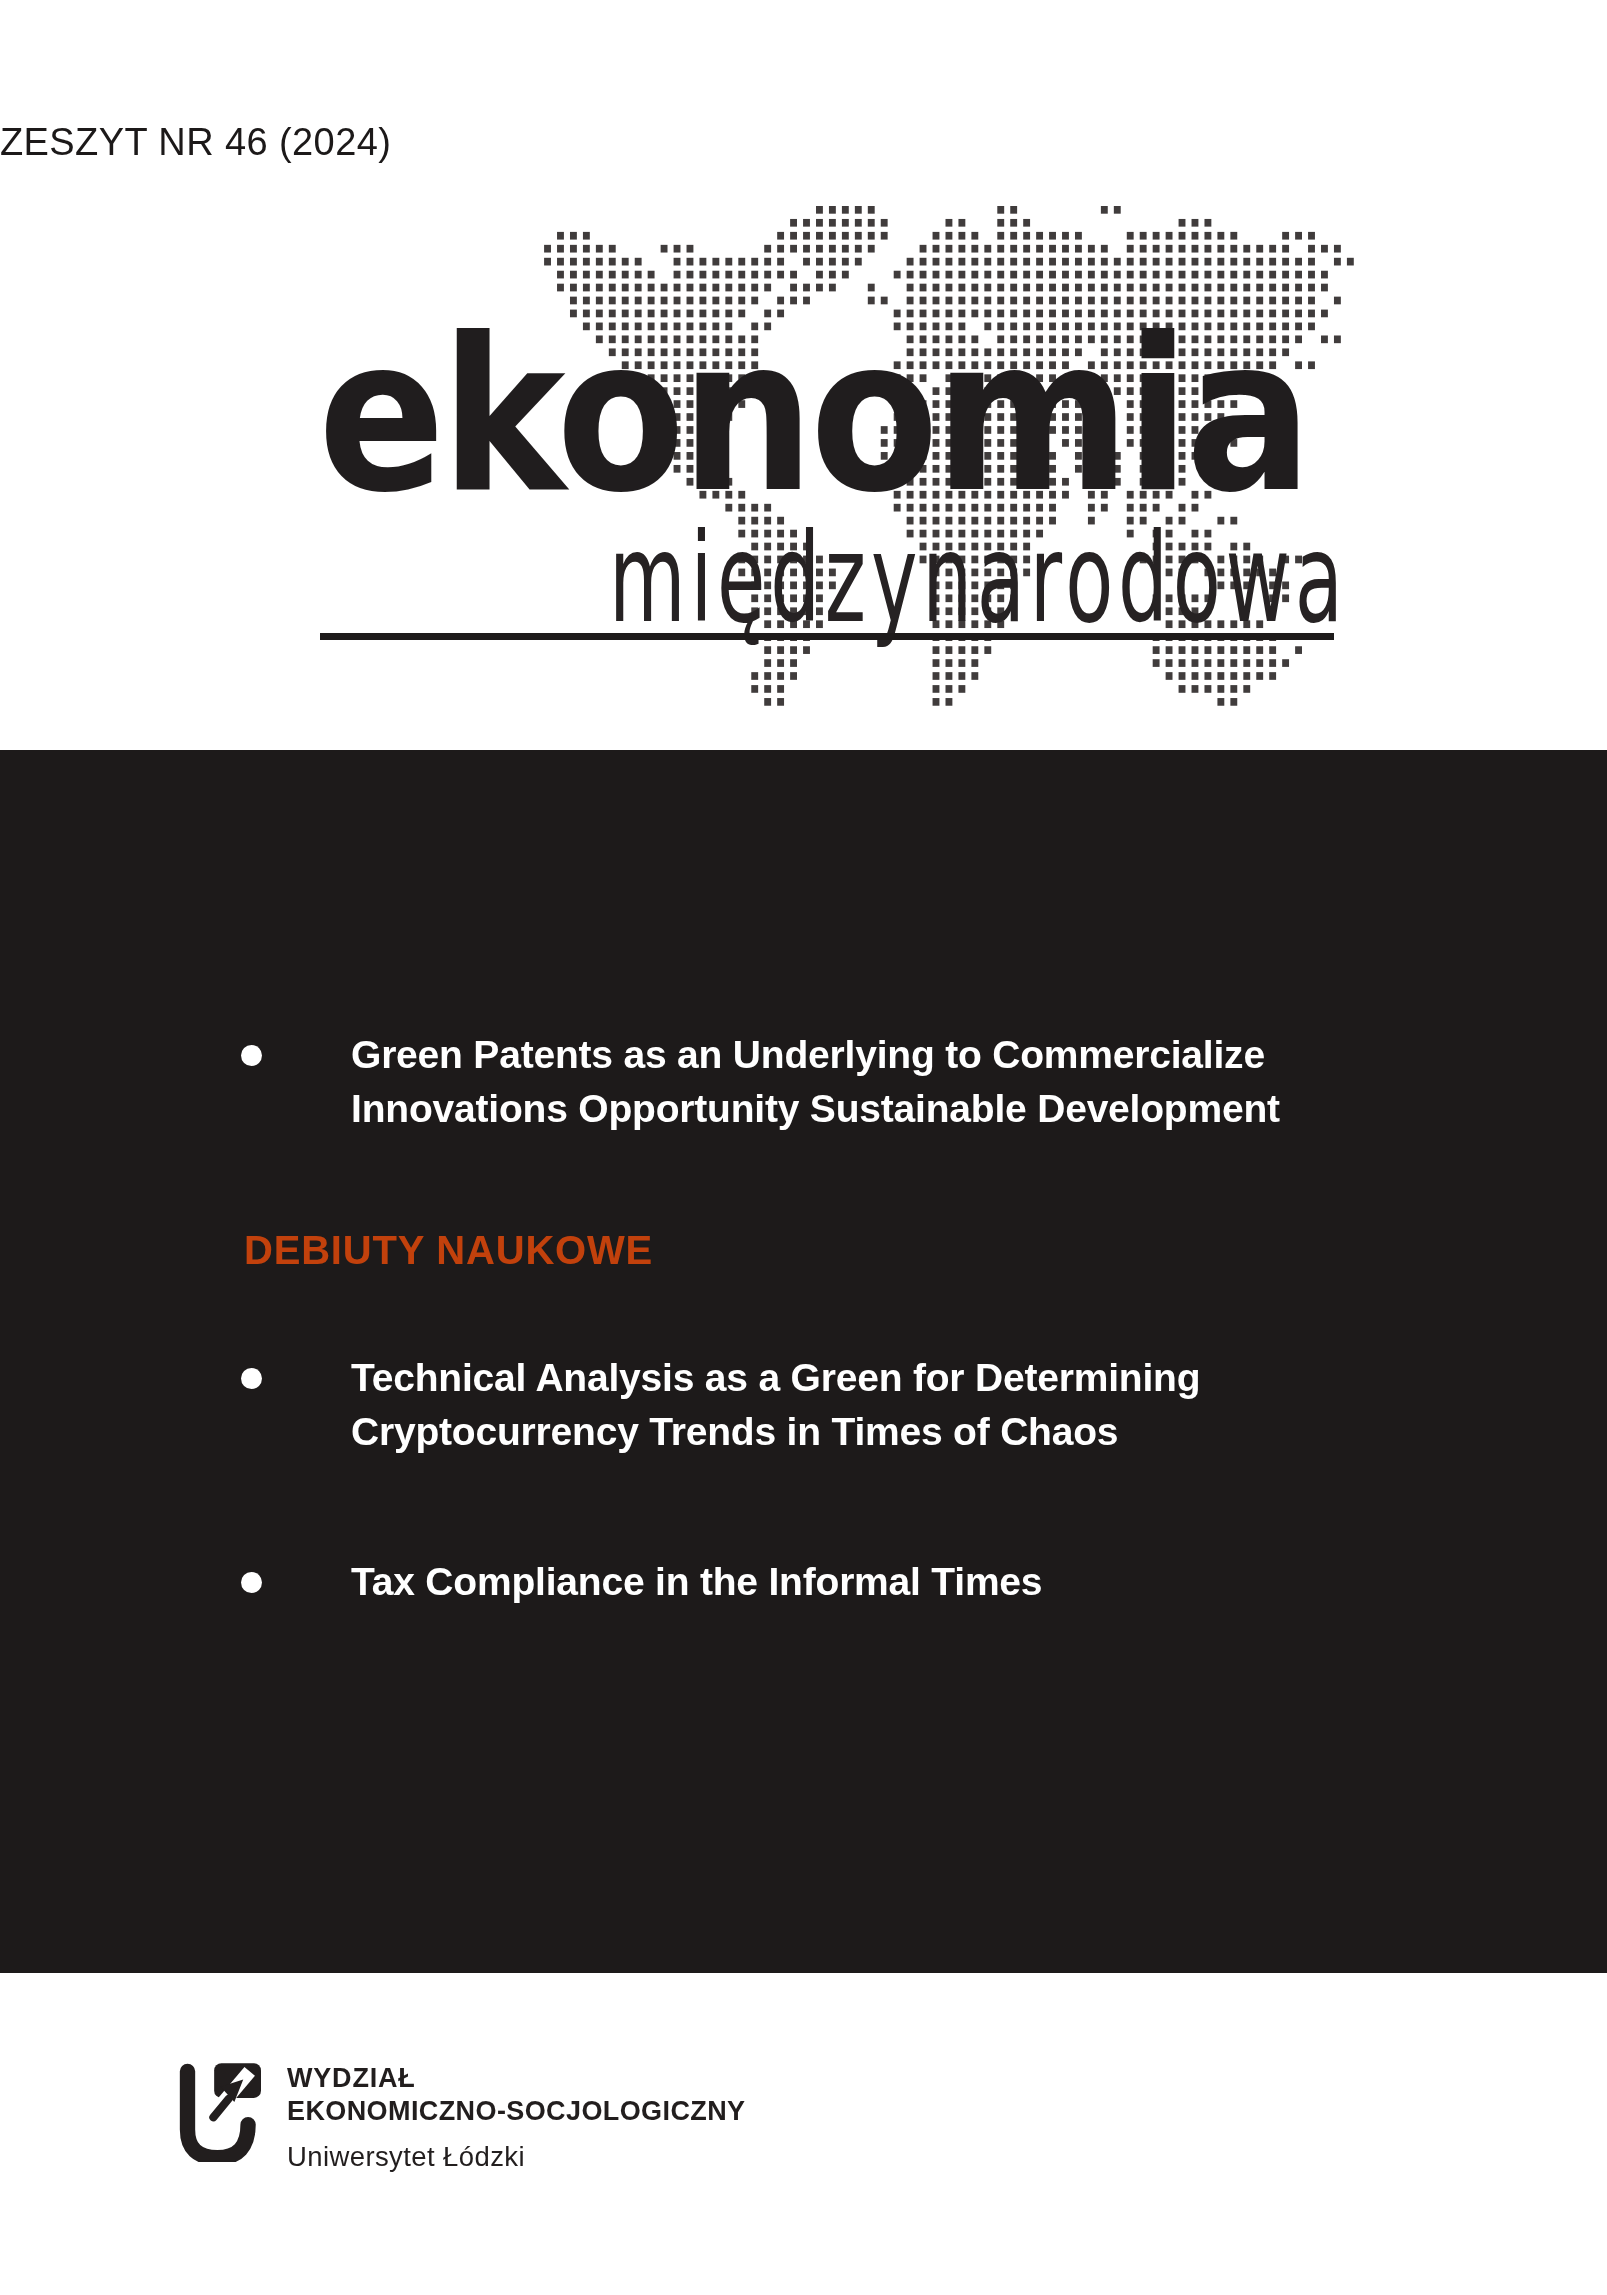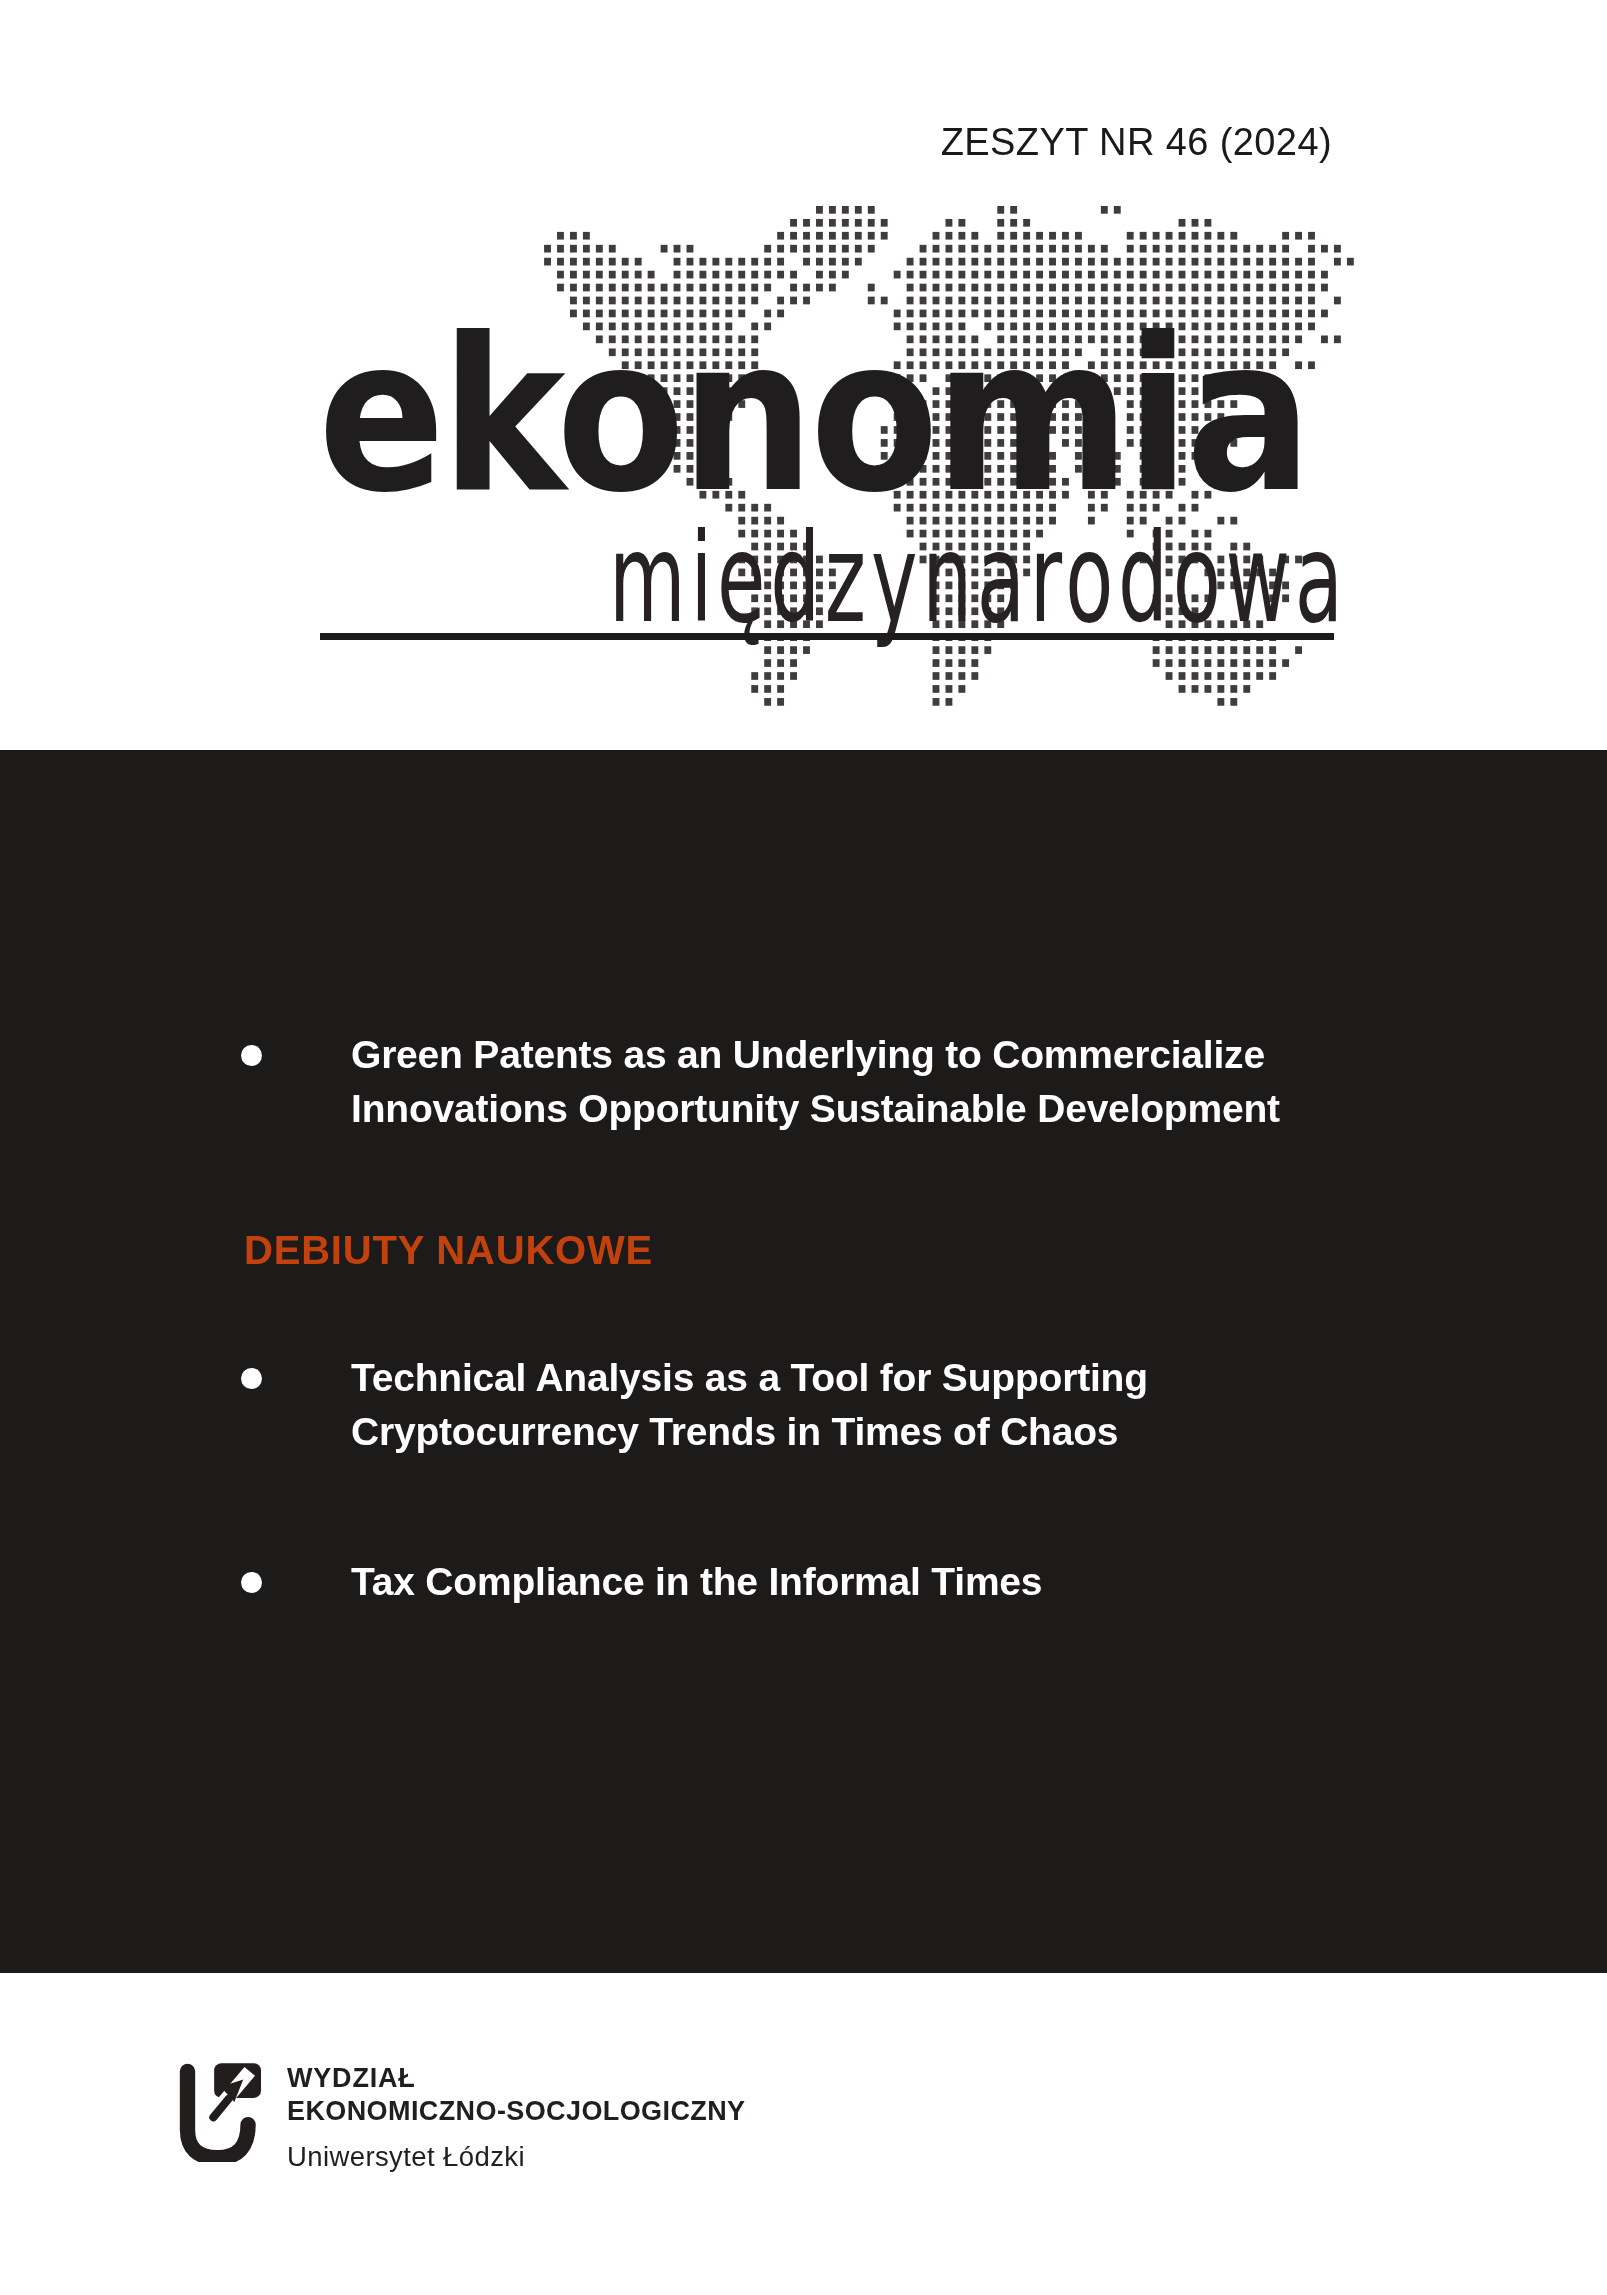--- a/index.html
+++ b/index.html
@@ -10,21 +10,20 @@
     background: #ffffff;
     overflow: hidden;
     font-family: "Liberation Sans", sans-serif;
   }
   
   #issue-label {
     position: absolute;
     top: 121px;
     left: 0;
     width: 1332px;
-    text-align: right;
     font-size: 38px;
     letter-spacing: 0.4px;
     color: #1c1919;
   }
   #world-map {
     position: absolute;
     left: 531px;
     top: 206px;
     width: 829px;
     height: 505px;
@@ -1300,21 +1299,21 @@
   <span class="bullet-dot" style="top:1045px"></span>
   <div class="toc-item-text" style="top:1028px">
     <div>Green Patents as an Underlying to Commercialize</div>
     <div>Innovations Opportunity Sustainable Development</div>
   </div>
 
   <div id="toc-heading">DEBIUTY NAUKOWE</div>
 
   <span class="bullet-dot" style="top:1368px"></span>
   <div class="toc-item-text" style="top:1351px">
-    <div>Technical Analysis as a Tool for Supporting</div>
+    <div>Technical Analysis as a Green for Determining</div>
     <div>Cryptocurrency Trends in Times of Chaos</div>
   </div>
 
   <span class="bullet-dot" style="top:1572px"></span>
   <div class="toc-item-text" style="top:1555px">
     <div>Tax Compliance in the Informal Times</div>
   </div>
 
   <svg id="footer-logo-mark" viewBox="0 0 104 122" xmlns="http://www.w3.org/2000/svg">
     <path d="M13 10 L13 82 Q13 117 50 117 Q88 117 88 76" fill="none" stroke="#221e1e" stroke-width="19" stroke-linecap="round"></path>

